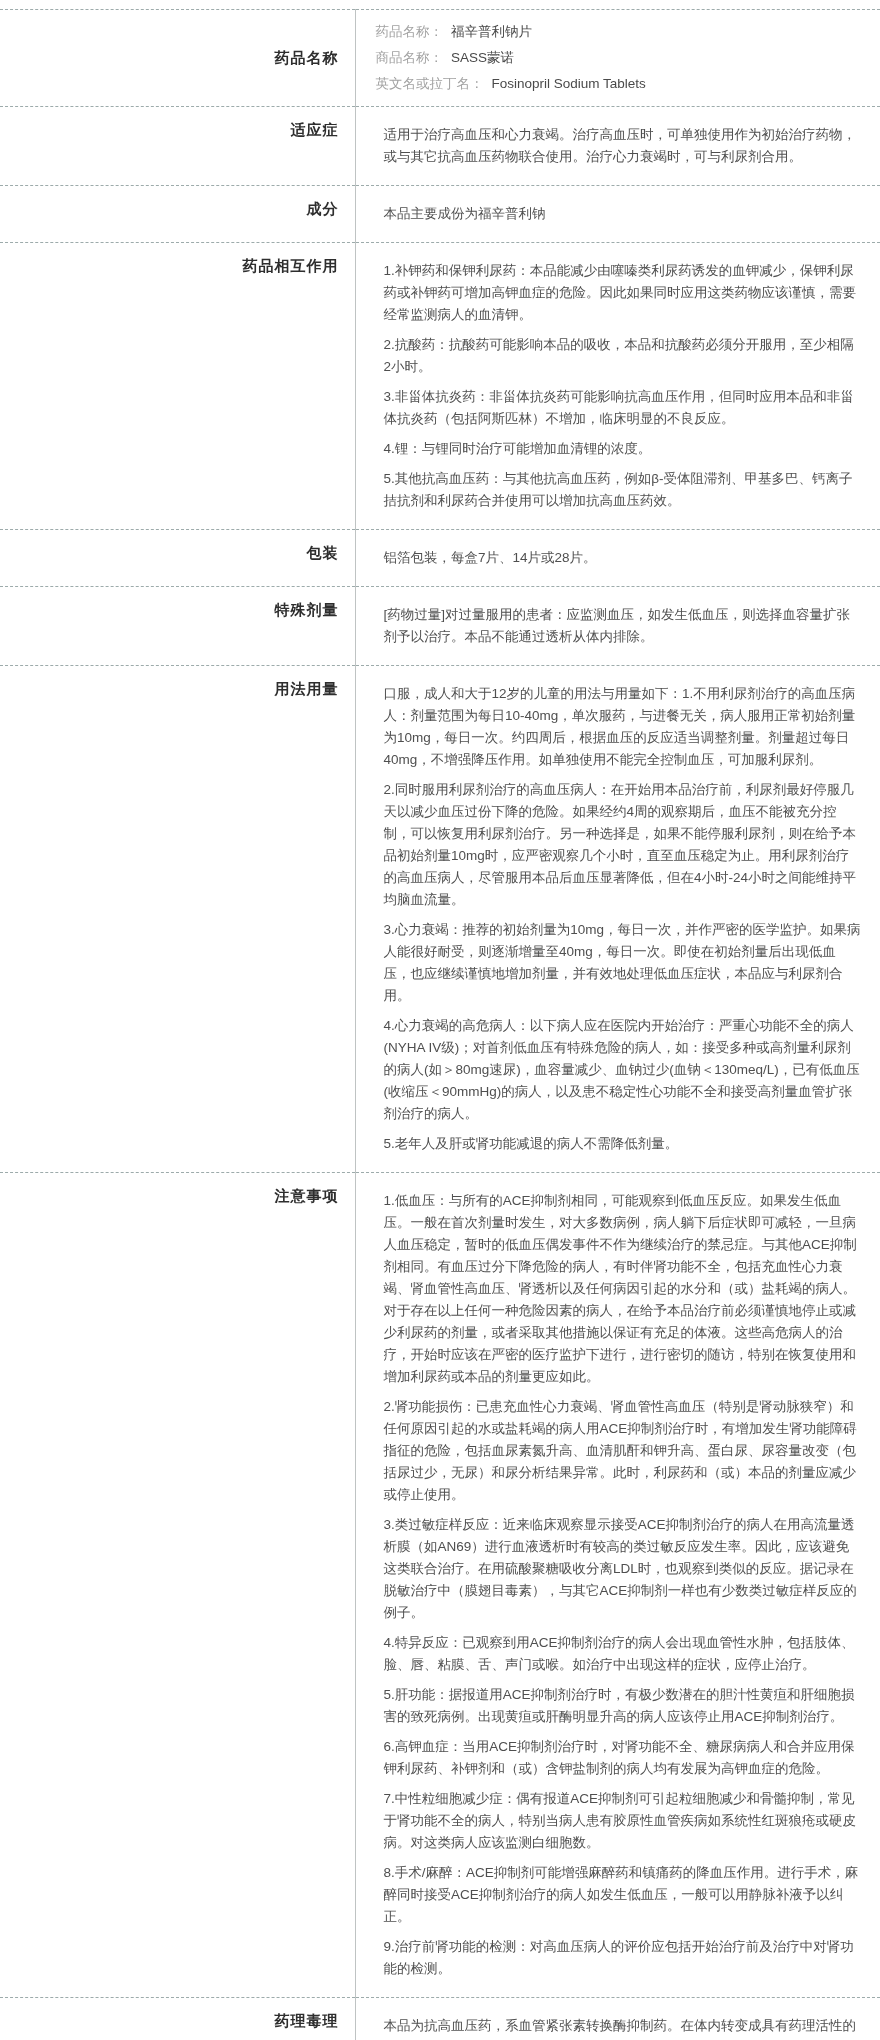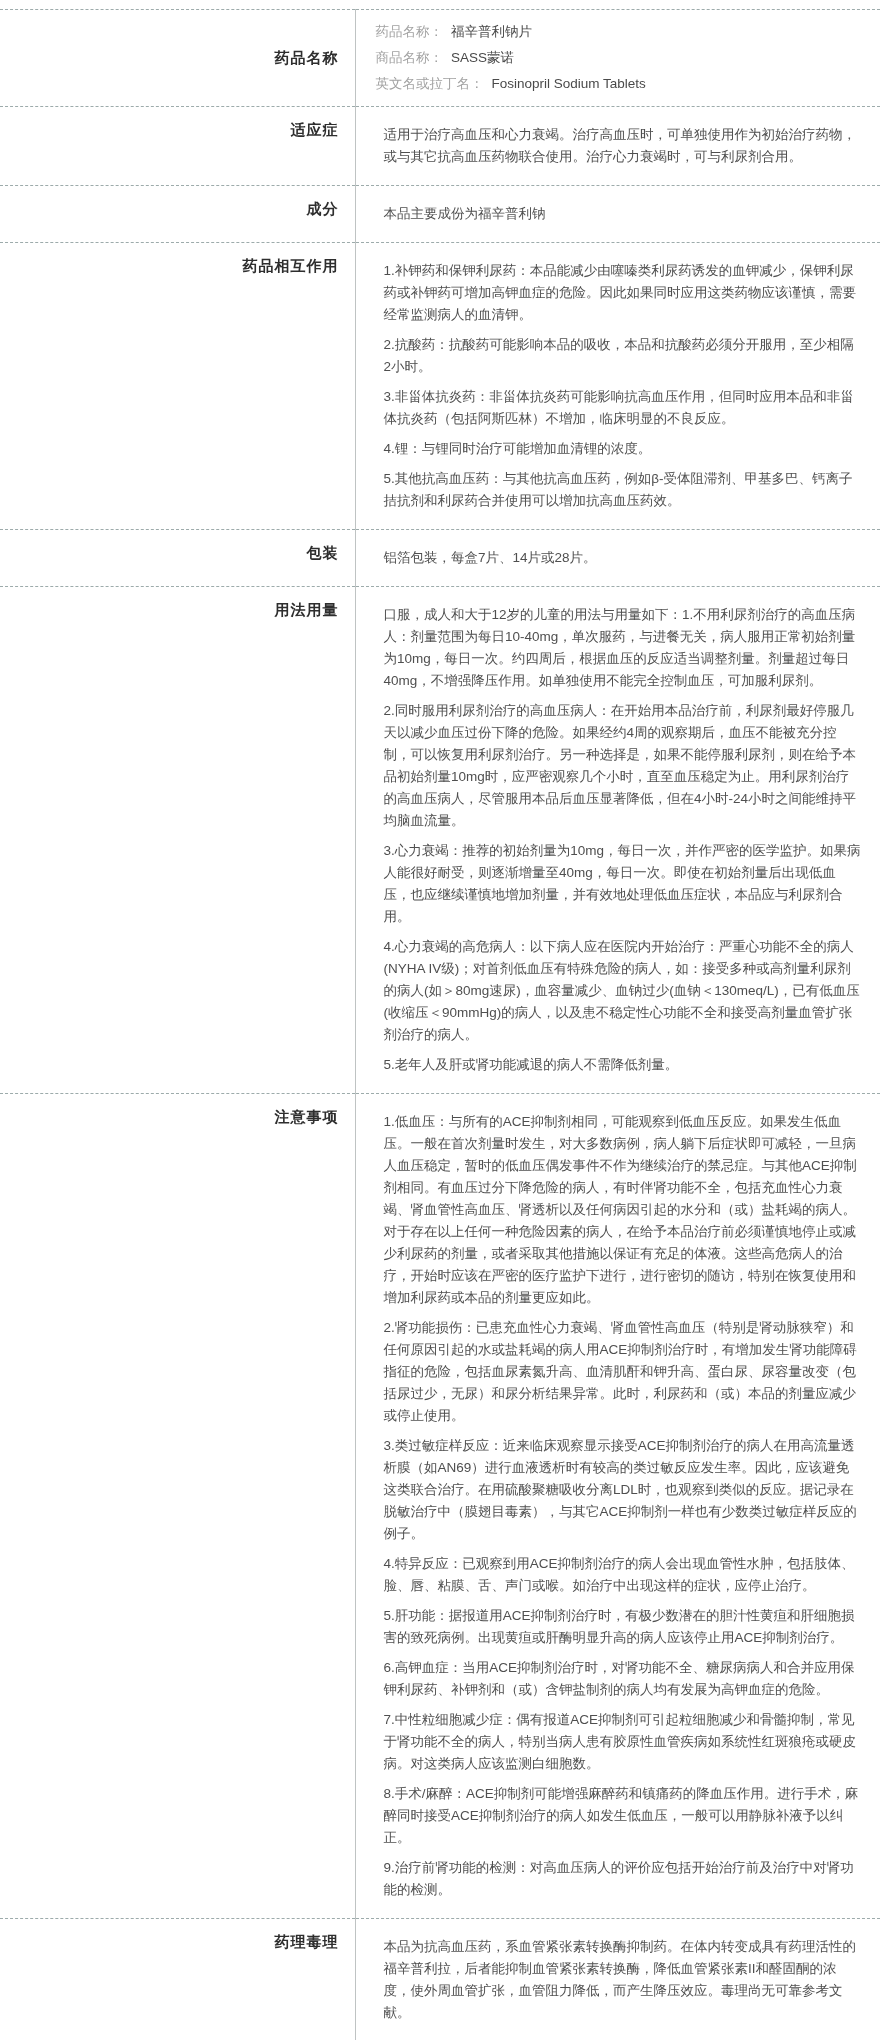--- a/index.html
+++ b/index.html
@@ -100,20 +100,26 @@
       </td>
     </tr>
 
     <tr>
       <td class="label-cell">包装</td>
       <td class="content-cell">
         <p>铝箔包装，每盒7片、14片或28片。</p>
       </td>
     </tr>
 
+    <tr>
+      <td class="label-cell">特殊剂量</td>
+      <td class="content-cell">
+        <p>[药物过量]对过量服用的患者：应监测血压，如发生低血压，则选择血容量扩张剂予以治疗。本品不能通过透析从体内排除。</p>
+      </td>
+    </tr>
 
 
     <tr>
       <td class="label-cell">用法用量</td>
       <td class="content-cell">
         <p>口服，成人和大于12岁的儿童的用法与用量如下：1.不用利尿剂治疗的高血压病人：剂量范围为每日10-40mg，单次服药，与进餐无关，病人服用正常初始剂量为10mg，每日一次。约四周后，根据血压的反应适当调整剂量。剂量超过每日40mg，不增强降压作用。如单独使用不能完全控制血压，可加服利尿剂。</p>
         <p>2.同时服用利尿剂治疗的高血压病人：在开始用本品治疗前，利尿剂最好停服几天以减少血压过份下降的危险。如果经约4周的观察期后，血压不能被充分控制，可以恢复用利尿剂治疗。另一种选择是，如果不能停服利尿剂，则在给予本品初始剂量10mg时，应严密观察几个小时，直至血压稳定为止。用利尿剂治疗的高血压病人，尽管服用本品后血压显著降低，但在4小时-24小时之间能维持平均脑血流量。</p>
         <p>3.心力衰竭：推荐的初始剂量为10mg，每日一次，并作严密的医学监护。如果病人能很好耐受，则逐渐增量至40mg，每日一次。即使在初始剂量后出现低血压，也应继续谨慎地增加剂量，并有效地处理低血压症状，本品应与利尿剂合用。</p>
         <p>4.心力衰竭的高危病人：以下病人应在医院内开始治疗：严重心功能不全的病人(NYHA IV级)；对首剂低血压有特殊危险的病人，如：接受多种或高剂量利尿剂的病人(如＞80mg速尿)，血容量减少、血钠过少(血钠＜130meq/L)，已有低血压(收缩压＜90mmHg)的病人，以及患不稳定性心功能不全和接受高剂量血管扩张剂治疗的病人。</p>
         <p>5.老年人及肝或肾功能减退的病人不需降低剂量。</p>

